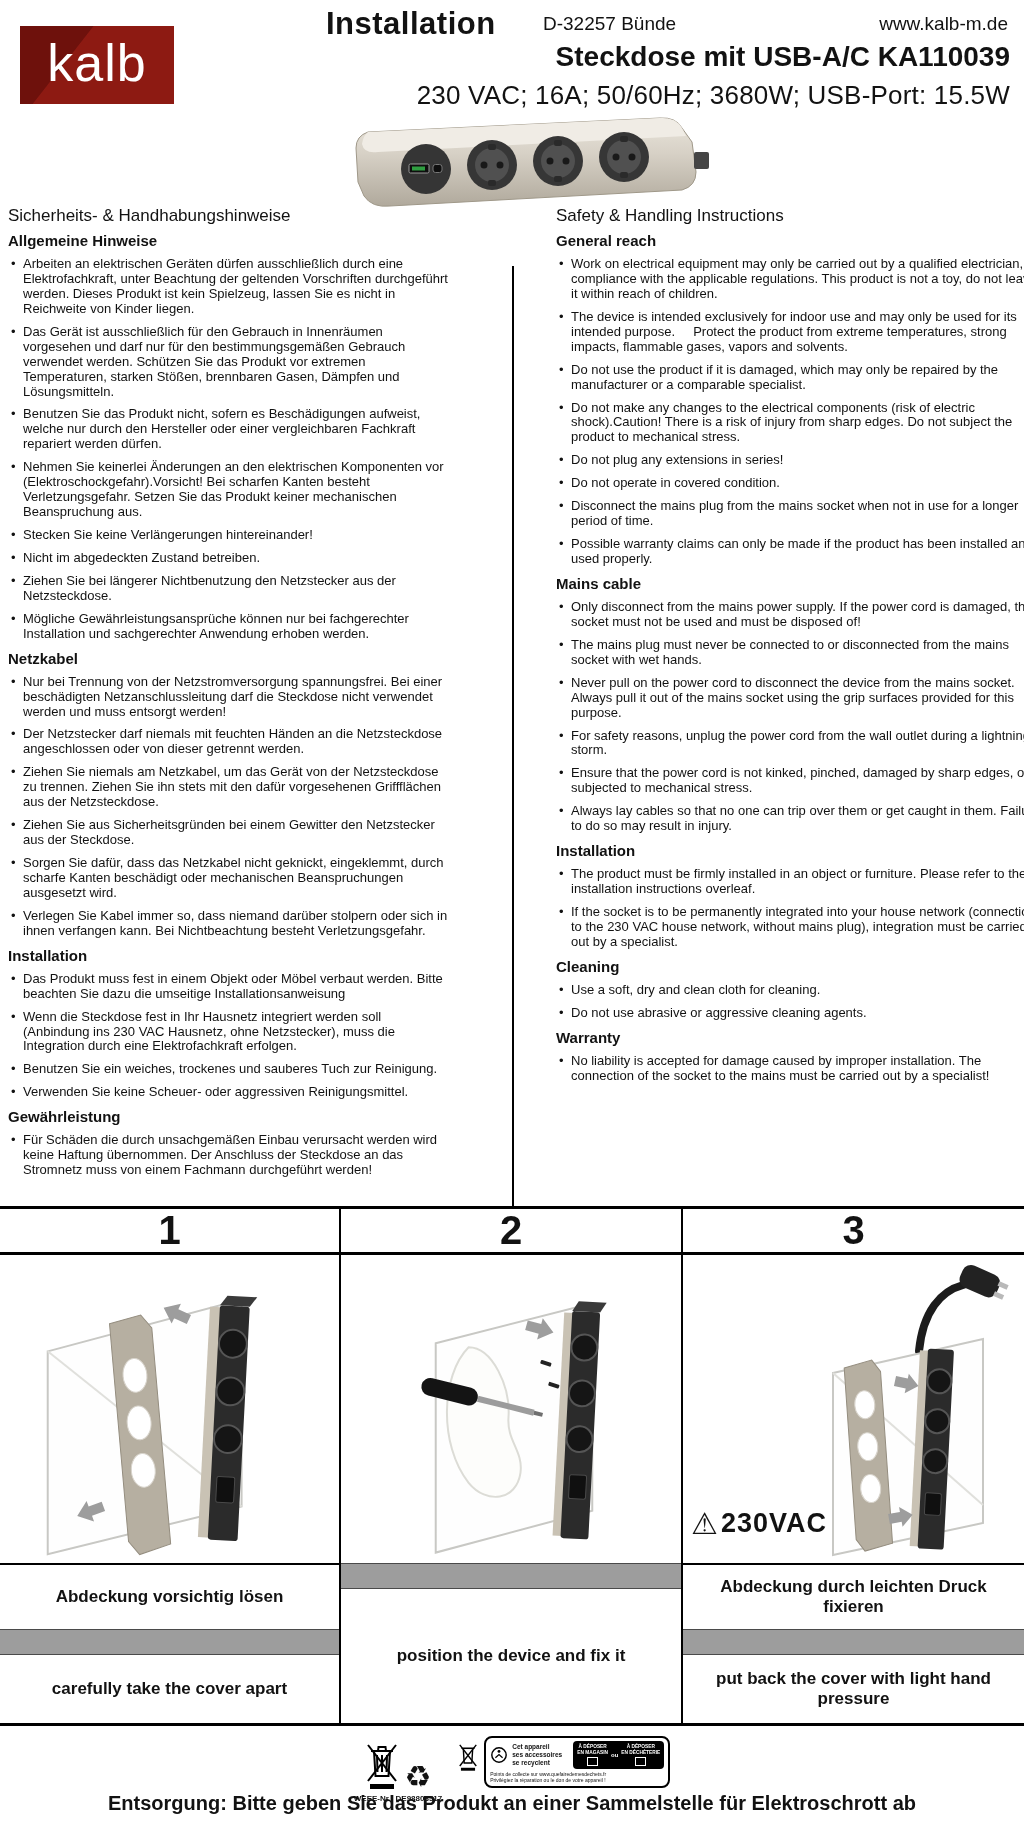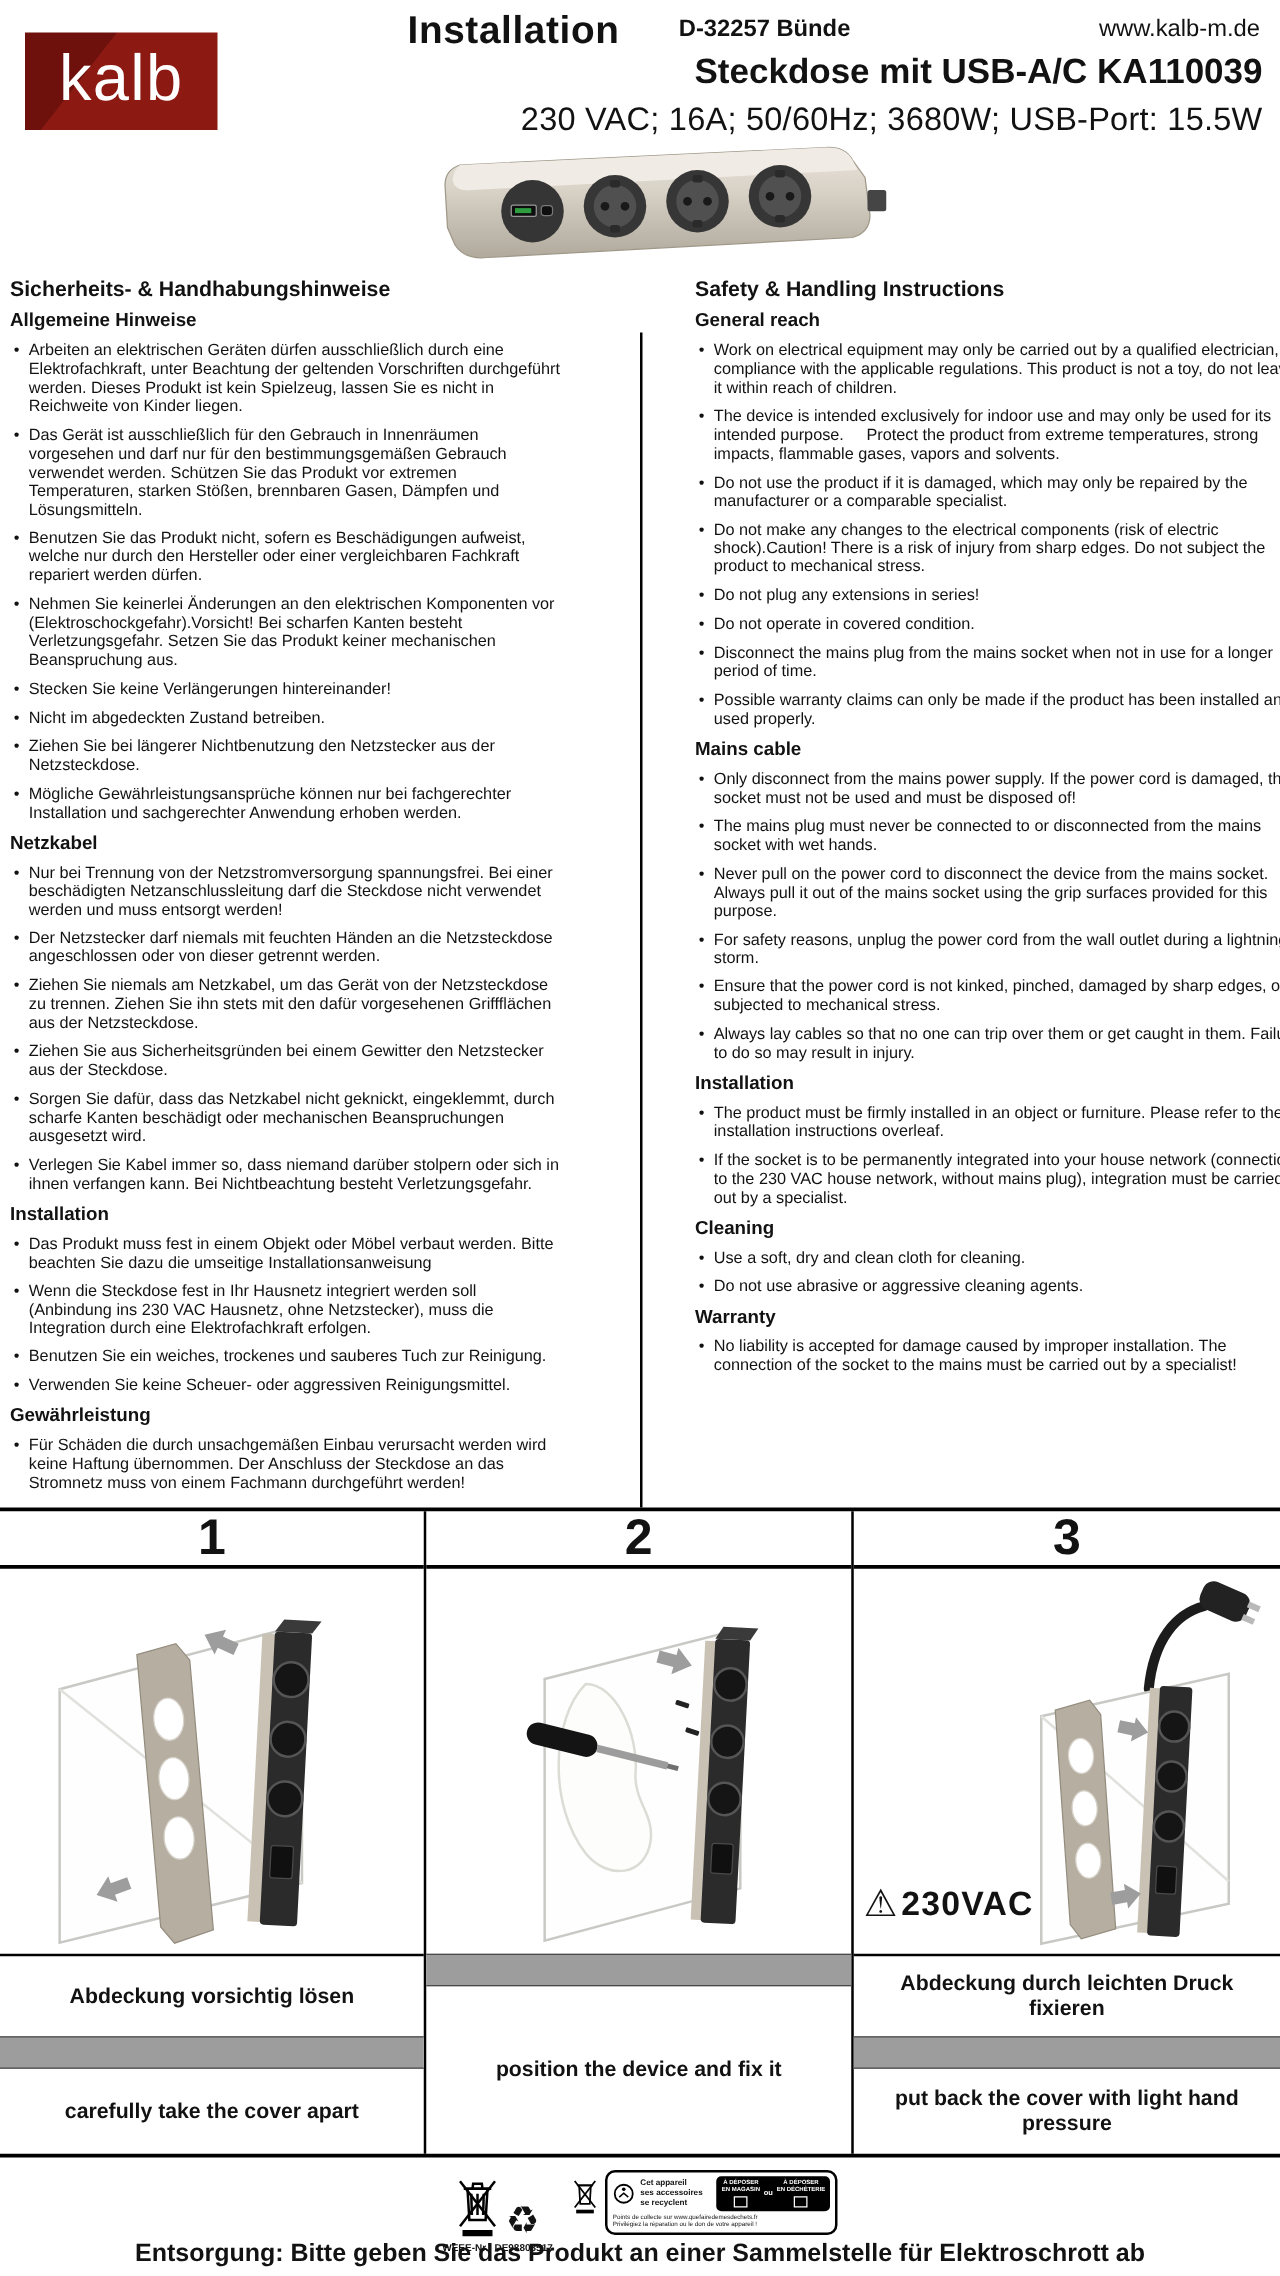--- a/index.html
+++ b/index.html
@@ -6,31 +6,31 @@
   body{position:relative;width:1024px;height:1821px;background:#ffffff;color:#121212;
        font-family:"Liberation Sans","DejaVu Sans",sans-serif;overflow:hidden;}
   .abs{position:absolute;}
 
   
   .logo{left:20px;top:26px;width:154px;height:78px;
         background:linear-gradient(128deg,#6e110c 0%,#6e110c 34%,#8d1a12 34.5%,#8d1a12 100%);
         display:flex;align-items:center;justify-content:center;}
   .logo-text{color:#fff;font-size:52px;font-weight:400;letter-spacing:1px;line-height:1;margin-top:-5px;}
   .doc-title{left:326px;top:6px;font-size:31px;font-weight:800;letter-spacing:.5px;}
-  .addr{left:543px;top:13px;font-size:19px;font-weight:700;}
+  .addr{left:543px;top:13px;font-size:19px;font-weight:400;}
   .site{right:16px;top:13px;font-size:19px;font-weight:500;}
   .product-title{right:14px;top:41px;font-size:28px;font-weight:800;}
   .specs{right:14px;top:80px;font-size:26px;font-weight:400;letter-spacing:.2px;}
   .product{left:330px;top:112px;width:392px;height:98px;}
 
   
   .col{top:206px;}
   .col-de{left:8px;width:442px;}
   .col-en{left:556px;width:487px;}
-  .col-title{font-size:17px;font-weight:700;margin-bottom:3px;margin-top:16px;}
+  .col-title{font-size:17px;font-weight:400;margin-bottom:3px;}
   .sec-heading{font-size:15px;font-weight:800;margin:6px 0 8px;}
   .bullet{display:flex;margin-bottom:8px;font-size:13px;line-height:1.15;}
   .dot{width:15px;flex:none;padding-left:3px;}
   .btext{flex:1;}
   .vdivider{left:512px;top:266px;width:2px;height:940px;background:#000;}
 
   
   .steps{left:0;top:1206px;width:1024px;height:520px;display:grid;
          grid-template-columns:341px 342px 341px;
          border-top:3px solid #000;border-bottom:3px solid #000;}

